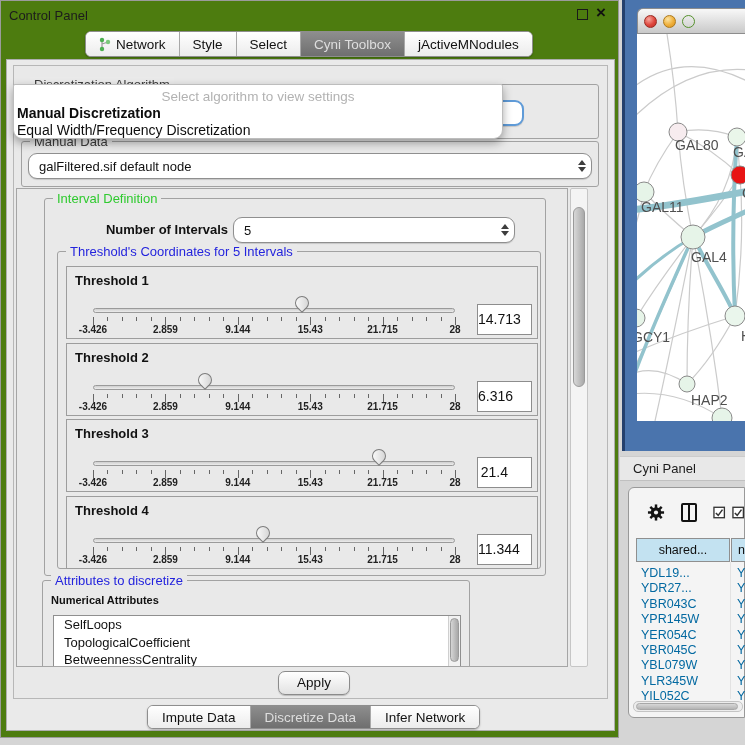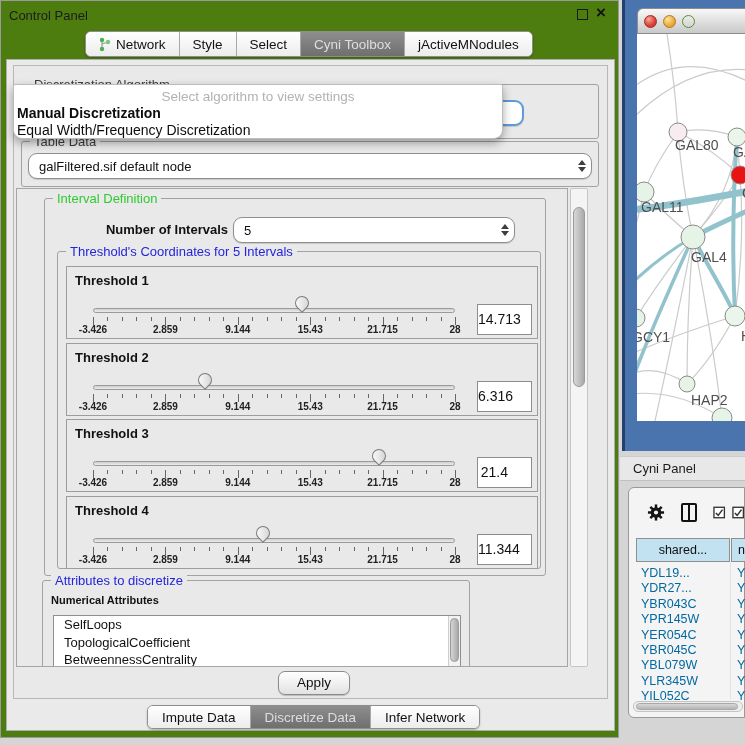--- a/index.html
+++ b/index.html
@@ -137,21 +137,21 @@
 
   <div class="abs popup">
     <div class="popup-ph">Select algorithm to view settings</div>
     <div id="popup-items">
         <div class="popup-item" style="top: 20px; font-weight: bold;">Manual Discretization</div>
         <div class="popup-item" style="top: 37px; font-weight: normal;">Equal Width/Frequency Discretization</div>
       </div>
   </div>
 
   <div class="abs groupbox tabledata-group">
-    <span class="gtitle" style="background:#eaeaea;">Table Data</span>
+    <span class="gtitle" style="background:#eaeaea;">Manual Data</span>
   </div>
   <div class="abs combo tabledata-combo">
     <span class="val">galFiltered.sif default node</span>
     <span class="spinner">
         <span class="tri-up"></span>
         <span class="tri-dn"></span>
       </span>
   </div>
 
   <div class="abs viewport">

